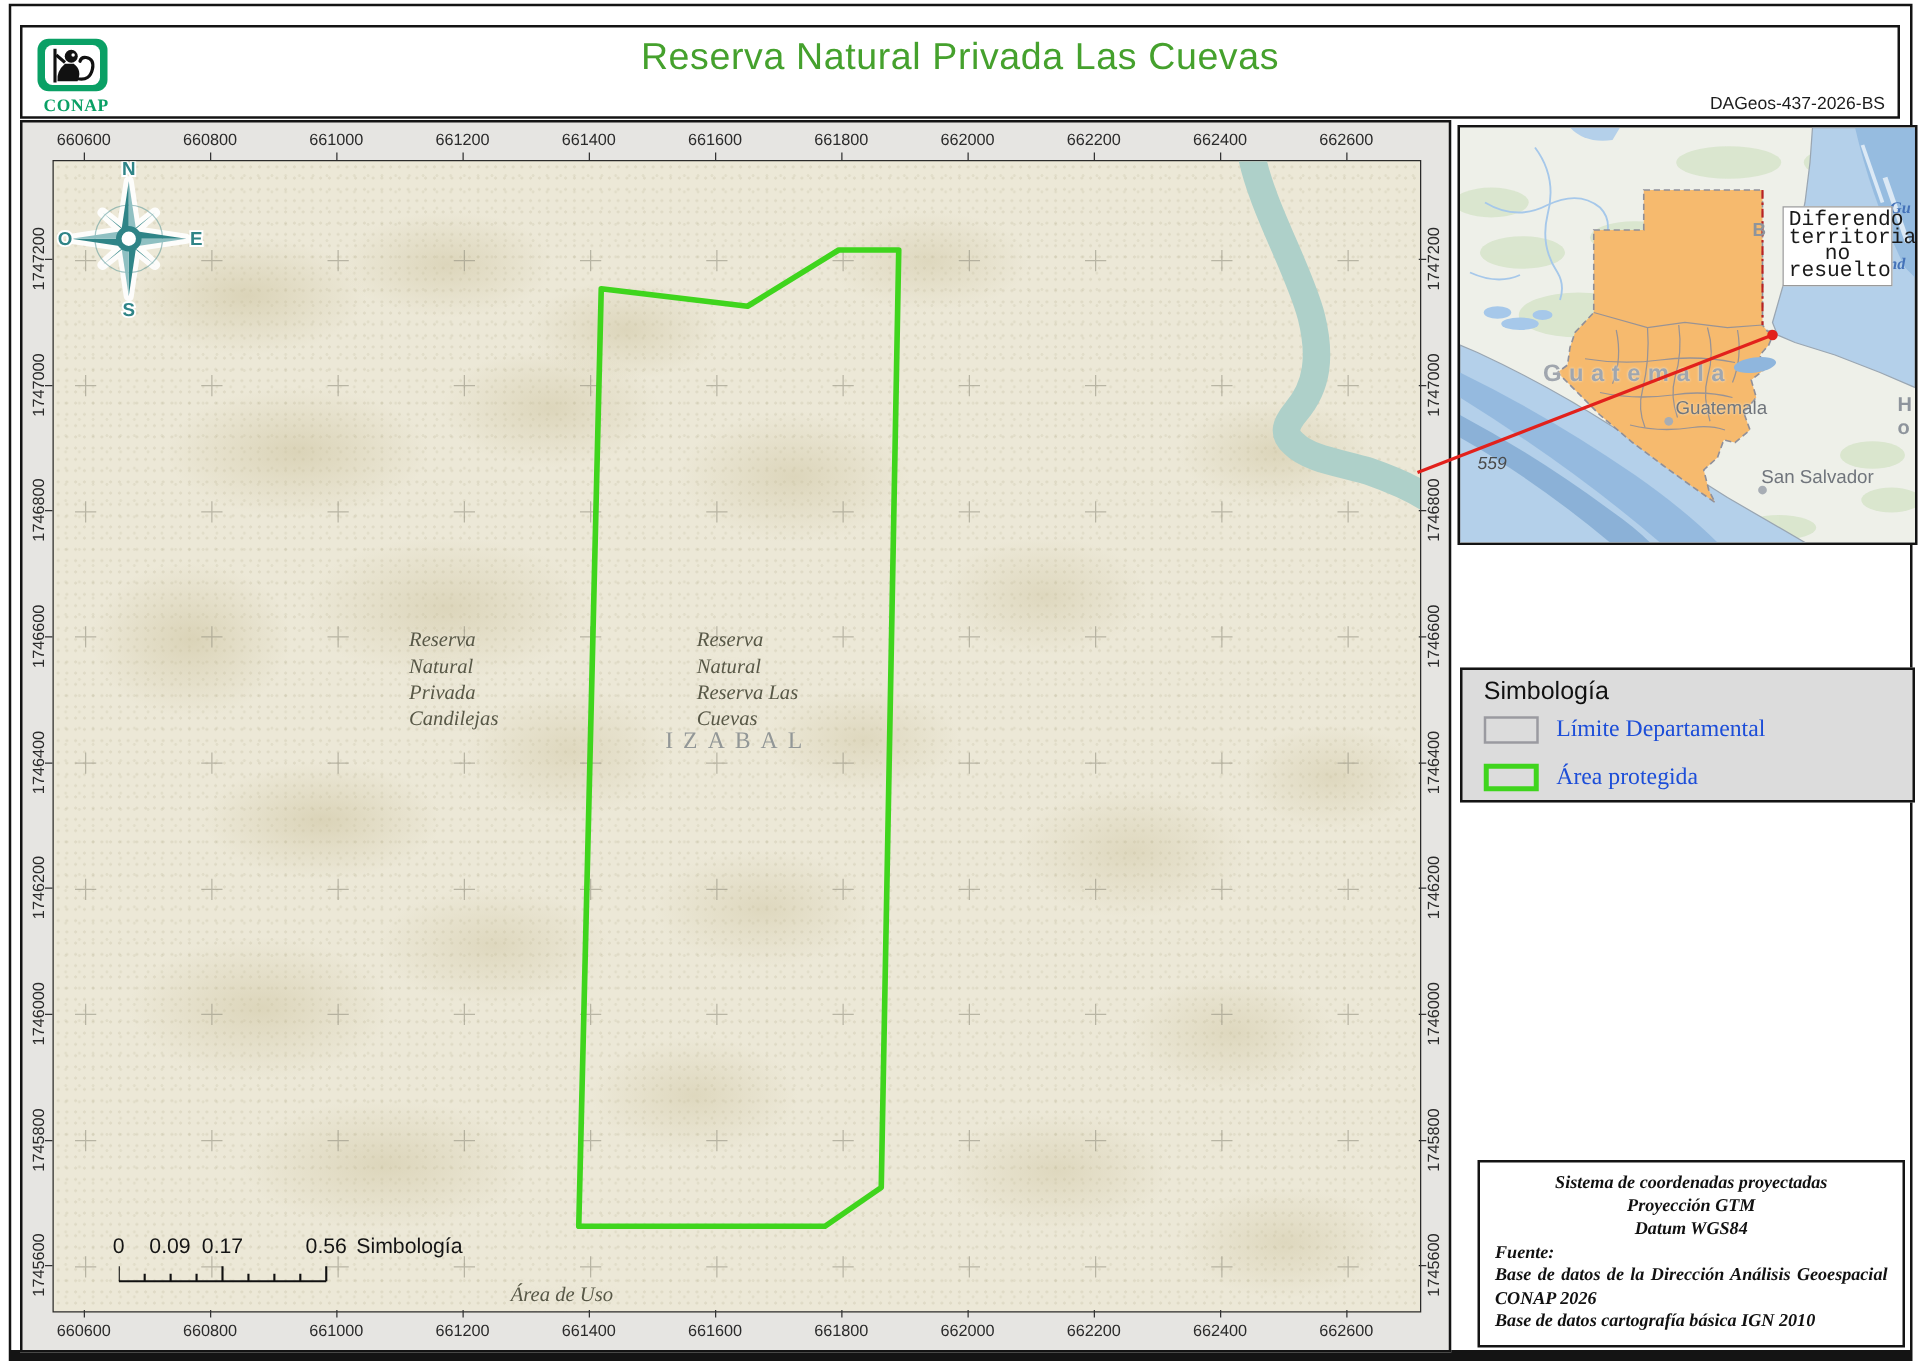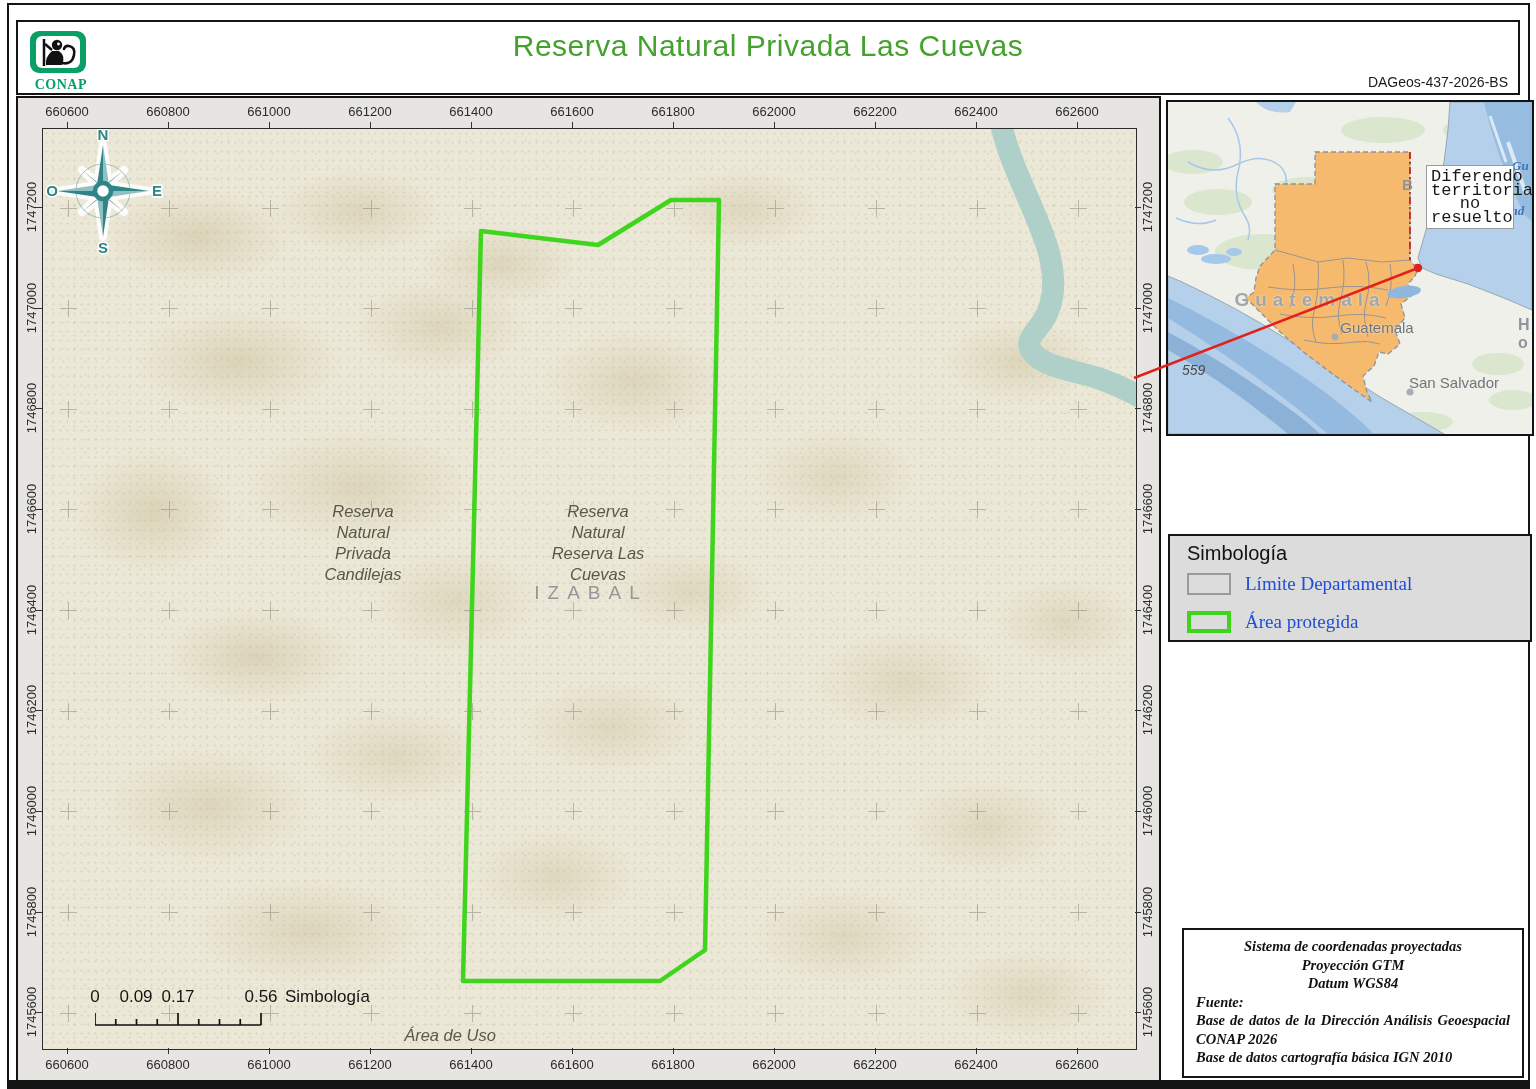--- a/index.html
+++ b/index.html
@@ -24,22 +24,22 @@
   #inner-map{left:24px;top:30px;width:1093px;height:920px;border:1.5px solid #2b2b2b;background:#ece8d7;overflow:hidden;
     background-image:radial-gradient(circle, rgba(148,138,98,.15) 1px, transparent 1.4px),
                      radial-gradient(circle, rgba(148,138,98,.12) 1px, transparent 1.4px);
     background-size:7px 9px,11px 13px;background-position:0 0,4px 5px;}
   .blob{position:absolute;border-radius:50%;pointer-events:none;}
   .cross{position:absolute;width:17px;height:17px;opacity:.55;
     background:linear-gradient(#8f8c7c,#8f8c7c) center/1px 17px no-repeat,
                linear-gradient(#8f8c7c,#8f8c7c) center/17px 1px no-repeat;}
   #vector-layer{left:0;top:0;}
   #compass{left:2px;top:0;}
-  .map-label{position:absolute;font-family:Liberation Sans, sans-serif;font-style:italic;
-    font-size:16.5px;line-height:21px;color:#585847;text-align:center;transform:translateX(-50%);
+  .map-label{position:absolute;font-family:Liberation Serif, serif;font-style:italic;
+    font-size:16.5px;line-height:21px;color:#585847;transform:translateX(-50%);
     text-shadow:0 0 3px rgba(236,232,215,.95),0 0 6px rgba(236,232,215,.8);white-space:nowrap;}
   #izabal-label{font-style:normal;font-size:19px;letter-spacing:8px;color:#8e9394;opacity:.95;text-shadow:none;}
   #scale-area{left:20px;top:858px;width:360px;height:60px;}
   .scale-num{position:absolute;top:0;transform:translateX(-50%);font-size:17px;color:#141414;font-family:"Liberation Sans",sans-serif;font-style:normal;}
   #scale-unit{position:absolute;left:222px;top:0;font-size:17px;color:#141414;}
   
   #locator-box{left:1166px;top:100px;width:364px;height:332px;border:2px solid #141414;background:#eef0e9;overflow:hidden;}
   .loc-label{position:absolute;transform:translate(-50%,-50%);white-space:nowrap;}
   #loc-country{font-size:19px;font-weight:bold;letter-spacing:6px;color:#a0a6ae;text-shadow:0 0 2px #eef0e9;}
   #loc-capital{font-size:15px;color:#70757c;text-shadow:0 0 2px #eef0e9;}

